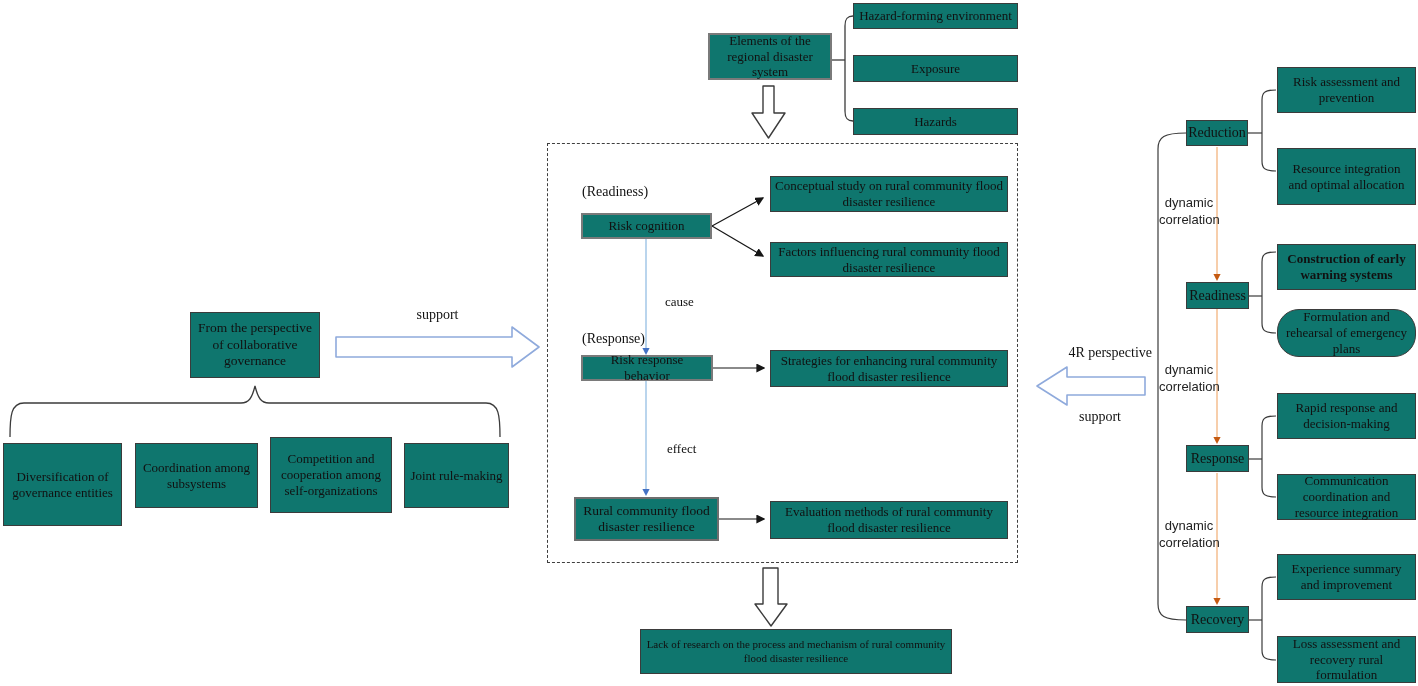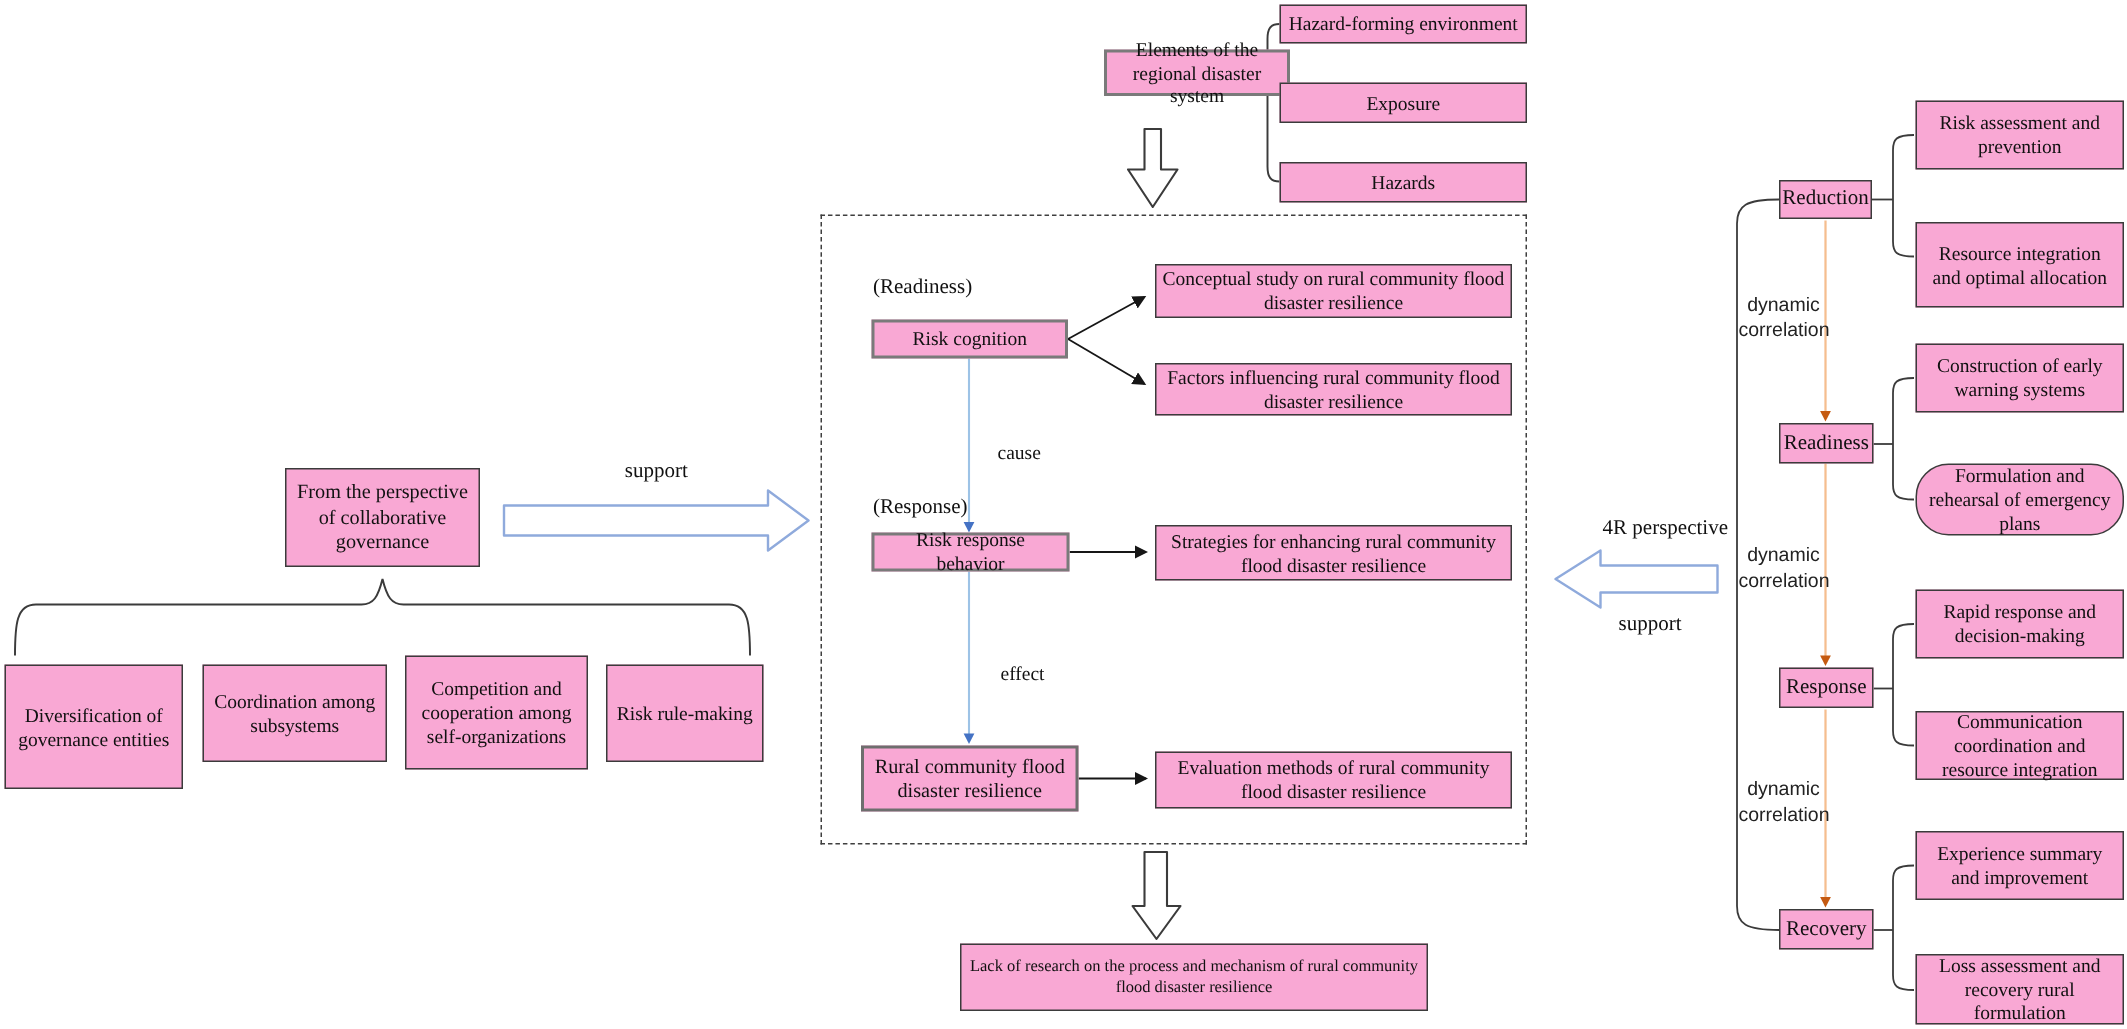--- a/index.html
+++ b/index.html
@@ -1,19 +1,19 @@
 <!DOCTYPE html>
 <html><head>
 <meta charset="utf-8">
 <style>
   html,body{margin:0;padding:0;background:#fff;}
   #stage{position:relative;width:1418px;height:686px;background:#fff;overflow:hidden;
          font-family:"Liberation Serif",serif;color:#111;}
   svg.wires{position:absolute;left:0;top:0;width:1418px;height:686px;}
-  .box{position:absolute;background:#f9a8d4;border:1.3px solid #3b3b3b;box-sizing:border-box;
+  .box{position:absolute;background:#0f766e;border:1.3px solid #3b3b3b;box-sizing:border-box;
        display:flex;align-items:center;justify-content:center;text-align:center;
        font-size:13px;line-height:1.22;padding:2px 4px;}
   .box.gray{border:2px solid #7a7a7a;}
   .box.gray2{border:2.4px solid #6e6e6e;}
   .lbl{position:absolute;font-size:13px;line-height:1.2;white-space:nowrap;}
   .lbl.center{text-align:center;}
   .sans{position:absolute;font-family:"Liberation Sans",sans-serif;font-size:13px;
         line-height:1.3;color:#222;text-align:center;white-space:normal;}
   .dashed-frame{position:absolute;left:547px;top:143px;width:471px;height:420px;
         border:1.5px dashed #3f3f3f;box-sizing:border-box;}
@@ -77,21 +77,21 @@
       <path d="M1276,90 C1264,90 1262,93 1262,100 L1262,161 C1262,168 1264,171 1276,171"></path>
       <path d="M1249,296 L1262,296"></path>
       <path d="M1276,252 C1264,252 1262,255 1262,262 L1262,323 C1262,330 1264,333 1276,333"></path>
       <path d="M1249,459 L1262,459"></path>
       <path d="M1276,416 C1264,416 1262,419 1262,426 L1262,487 C1262,494 1264,497 1276,497"></path>
       <path d="M1249,620 L1262,620"></path>
       <path d="M1276,577 C1264,577 1262,580 1262,587 L1262,650 C1262,657 1264,660 1276,660"></path>
     </g>
   </svg>
 
-  <div class="box gray" style="left:736px;top:33px;width:124px;height:31px;">Elements of the regional disaster system</div>
+  <div class="box gray" style="left:708px;top:33px;width:124px;height:47px;">Elements of the regional disaster system</div>
   <div class="box" style="left:853px;top:3px;width:165px;height:26px;">Hazard-forming environment</div>
   <div class="box" style="left:853px;top:55px;width:165px;height:27px;">Exposure</div>
   <div class="box" style="left:853px;top:108px;width:165px;height:27px;">Hazards</div>
 
   <div class="dashed-frame"></div>
 
   <div class="lbl fs14" style="left:582px;top:184px;">(Readiness)</div>
   <div class="box gray" style="left:581px;top:213px;width:131px;height:26px;">Risk cognition</div>
   <div class="box" style="left:770px;top:176px;width:238px;height:36px;">Conceptual study on rural community flood disaster resilience</div>
   <div class="box" style="left:770px;top:242px;width:238px;height:35px;">Factors influencing rural community flood disaster resilience</div>
@@ -106,36 +106,36 @@
   <div class="box" style="left:770px;top:501px;width:238px;height:38px;">Evaluation methods of rural community flood disaster resilience</div>
 
   <div class="box" style="left:640px;top:629px;width:312px;height:45px;font-size:11px;">Lack of research on the process and mechanism of rural community flood disaster resilience</div>
 
   <div class="box" style="left:190px;top:312px;width:130px;height:66px;font-size:13.5px;">From the perspective of collaborative governance</div>
   <div class="lbl center fs14" style="left:395px;top:307px;width:85px;">support</div>
 
   <div class="box" style="left:3px;top:443px;width:119px;height:83px;">Diversification of governance entities</div>
   <div class="box" style="left:135px;top:443px;width:123px;height:65px;">Coordination among subsystems</div>
   <div class="box" style="left:270px;top:437px;width:122px;height:76px;">Competition and cooperation among self-organizations</div>
-  <div class="box" style="left:404px;top:443px;width:105px;height:65px;">Risk rule-making</div>
+  <div class="box" style="left:404px;top:443px;width:105px;height:65px;">Joint rule-making</div>
 
   <div class="lbl center fs14" style="left:1048px;top:345px;width:104px;text-align:right;">4R perspective</div>
   <div class="lbl center fs14" style="left:1058px;top:409px;width:84px;">support</div>
 
   <div class="sans" style="left:1159px;top:195px;width:60px;">dynamic correlation</div>
   <div class="sans" style="left:1159px;top:362px;width:60px;">dynamic correlation</div>
   <div class="sans" style="left:1159px;top:518px;width:60px;">dynamic correlation</div>
 
   <div class="box fs14" style="left:1186px;top:120px;width:62px;height:26px;border-width:1.4px;">Reduction</div>
   <div class="box fs14" style="left:1186px;top:282px;width:63px;height:27px;border-width:1.4px;">Readiness</div>
   <div class="box fs14" style="left:1186px;top:445px;width:63px;height:27px;border-width:1.4px;">Response</div>
   <div class="box fs14" style="left:1186px;top:606px;width:63px;height:27px;border-width:1.4px;">Recovery</div>
 
   <div class="box" style="left:1277px;top:67px;width:139px;height:46px;">Risk assessment and prevention</div>
   <div class="box" style="left:1277px;top:148px;width:139px;height:57px;">Resource integration and optimal allocation</div>
-  <div class="box" style="left:1277px;top:229px;width:139px;height:46px;">Construction of early warning systems</div>
+  <div class="box" style="left:1277px;top:244px;width:139px;height:46px;font-weight:bold;">Construction of early warning systems</div>
   <div class="box" style="left:1277px;top:309px;width:139px;height:48px;border-radius:22px;">Formulation and rehearsal of emergency plans</div>
   <div class="box" style="left:1277px;top:393px;width:139px;height:46px;">Rapid response and decision-making</div>
   <div class="box" style="left:1277px;top:474px;width:139px;height:46px;">Communication coordination and resource integration</div>
   <div class="box" style="left:1277px;top:554px;width:139px;height:46px;">Experience summary and improvement</div>
   <div class="box" style="left:1277px;top:636px;width:139px;height:47px;">Loss assessment and recovery rural formulation</div>
 
 </div>
 
 </body></html>

